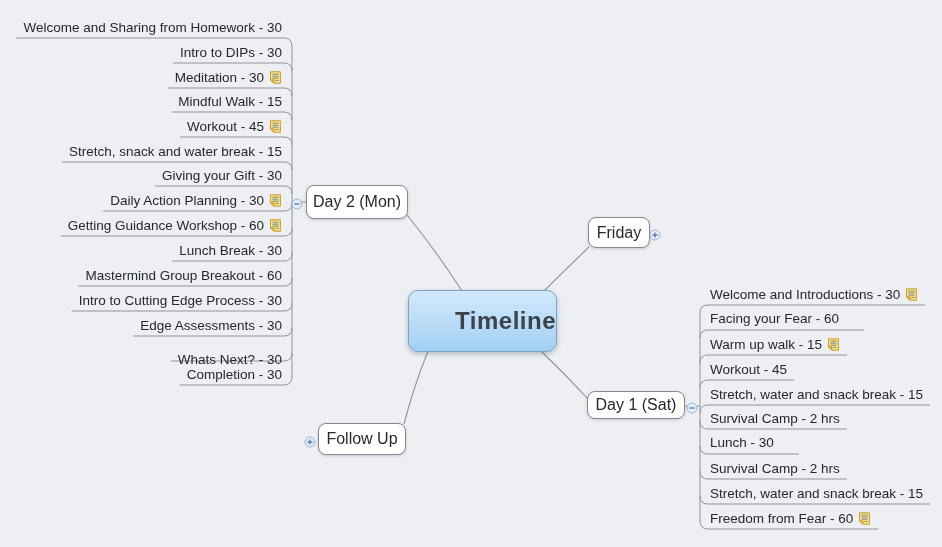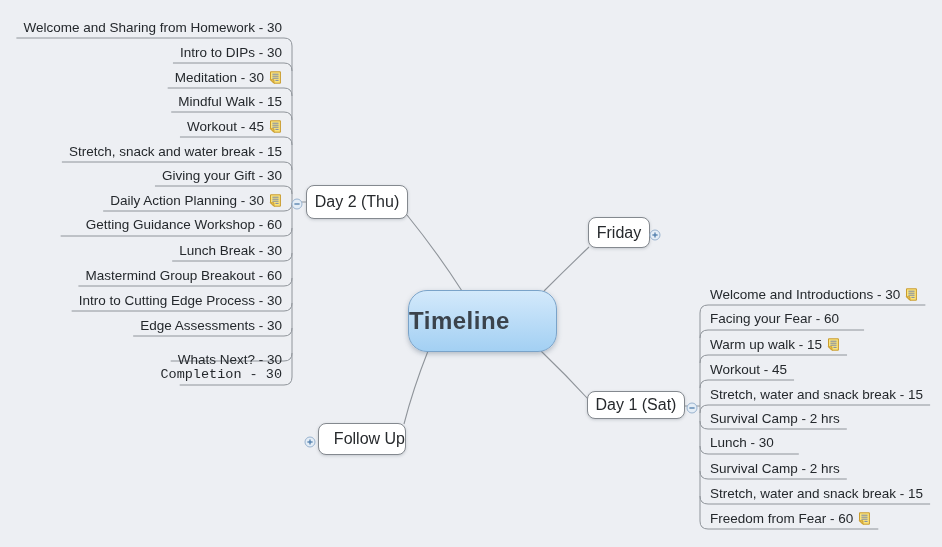--- a/index.html
+++ b/index.html
@@ -9,22 +9,22 @@
             white-space:nowrap;font-size:13.5px;color:var(--item-text,#24282c);}
   .item-row .lbl{line-height:17px;}
   .item-row svg{margin-bottom:2px;}
   .branch-node{position:absolute;z-index:3;background:var(--node-fill,#fff);
                border:1px solid var(--node-border,#85898e);border-radius:8px;
                display:flex;align-items:center;justify-content:center;
                font-size:16px;color:var(--node-text,#26292c);
                box-shadow:0 1px 3px rgba(80,90,100,.25);box-sizing:border-box;}
   #root-node{position:absolute;z-index:3;
              background:linear-gradient(180deg,var(--root-fill-top,#d3e9fb),var(--root-fill-bottom,#a3d0f3));
-             border:1px solid var(--root-border,#7aa3c9);border-radius:19px;
-             display:flex;align-items:center;justify-content:flex-start;
+             border:1px solid var(--root-border,#7aa3c9);border-radius:10px;
+             display:flex;align-items:center;justify-content:flex-end;
              font-weight:bold;font-size:24px;letter-spacing:.5px;color:var(--root-text,#3b434c);
              box-shadow:0 2px 5px rgba(70,90,110,.35);box-sizing:border-box;}
   .toggle{position:absolute;z-index:4;width:12px;height:12px;cursor:pointer;}
 </style>
 </head>
 <body>
 
 <div id="canvas" style="width: 942px; height: 547px; background: rgb(237, 239, 243);">
   <svg id="wires" width="942" height="547">
       <path d="M462,291 Q437,252 407,215" fill="none" stroke="#8f949a" stroke-width="1.1"></path>
@@ -59,42 +59,42 @@
       <path d="M700,446 Q700,454 708,454 L798.796875,454" fill="none" stroke="#8f949a" stroke-width="1"></path>
       <path d="M700,471 Q700,479 708,479 L846.796875,479" fill="none" stroke="#8f949a" stroke-width="1"></path>
       <path d="M700,496 Q700,504 708,504 L930.109375,504" fill="none" stroke="#8f949a" stroke-width="1"></path>
       <path d="M700,521 Q700,529 708,529 L878.296875,529" fill="none" stroke="#8f949a" stroke-width="1"></path>
     </svg>
   <div id="root-node" style="left: 408px; top: 290px; width: 149px; height: 62px;">
     <span>Timeline</span>
   </div>
   <div id="branches">
       <div class="branch-node" style="left: 306px; top: 185px; width: 102px; height: 34px;">
-        <span>Day 2 (Thu)</span>
+        <span>Day 2 (Mon)</span>
       </div>
       <div class="toggle" style="left: 291px; top: 196px;"><svg width="12" height="12" viewBox="0 0 12 12">
           <circle cx="6" cy="6" r="5" fill="#e4edf6" stroke="#99b3cf"></circle>
           <line x1="3.4" y1="6" x2="8.6" y2="6" stroke="#4e7cab" stroke-width="1.3"></line>
         </svg></div>
       <div class="branch-node" style="left: 588px; top: 217px; width: 62px; height: 31px;">
         <span>Friday</span>
       </div>
       <div class="toggle" style="left: 649px; top: 227px;"><svg width="12" height="12" viewBox="0 0 12 12">
           <circle cx="6" cy="6" r="5" fill="#e4edf6" stroke="#99b3cf"></circle>
           <line x1="3.4" y1="6" x2="8.6" y2="6" stroke="#4e7cab" stroke-width="1.3"></line>
           <line x1="6" y1="3.4" x2="6" y2="8.6" stroke="#4e7cab" stroke-width="1.3"></line>
         </svg></div>
       <div class="branch-node" style="left: 587px; top: 391px; width: 98px; height: 28px;">
         <span>Day 1 (Sat)</span>
       </div>
       <div class="toggle" style="left: 686px; top: 400px;"><svg width="12" height="12" viewBox="0 0 12 12">
           <circle cx="6" cy="6" r="5" fill="#e4edf6" stroke="#99b3cf"></circle>
           <line x1="3.4" y1="6" x2="8.6" y2="6" stroke="#4e7cab" stroke-width="1.3"></line>
         </svg></div>
-      <div class="branch-node" style="left: 318px; top: 423px; width: 88px; height: 32px; justify-content: flex-end;">
+      <div class="branch-node" style="left: 318px; top: 423px; width: 88px; height: 32px;">
         <span>Follow Up</span>
       </div>
       <div class="toggle" style="left: 304px; top: 434px;"><svg width="12" height="12" viewBox="0 0 12 12">
           <circle cx="6" cy="6" r="5" fill="#e4edf6" stroke="#99b3cf"></circle>
           <line x1="3.4" y1="6" x2="8.6" y2="6" stroke="#4e7cab" stroke-width="1.3"></line>
           <line x1="6" y1="3.4" x2="6" y2="8.6" stroke="#4e7cab" stroke-width="1.3"></line>
         </svg></div>
     </div>
   <div id="items">
       <div class="item-row" style="top: 18px; right: 660px; margin-left: 12px;">
@@ -144,21 +144,21 @@
           <path d="M1.5,0.8 H11.4 V12.2 H4.9 L1.5,8.8 Z" fill="#fbe47c" stroke="#c99b2d"></path>
           <path d="M1.5,8.8 L4.9,8.8 L4.9,12.2 Z" fill="#edc95c" stroke="#c99b2d"></path>
           <g stroke="#7b89a6" stroke-width="1">
             <line x1="3.4" y1="3.2" x2="9.6" y2="3.2"></line>
             <line x1="3.4" y1="5.2" x2="9.6" y2="5.2"></line>
             <line x1="3.4" y1="7.2" x2="9.6" y2="7.2"></line>
             <line x1="6.4" y1="9.4" x2="9.6" y2="9.4"></line>
           </g>
         </svg>
       </div>
-      <div class="item-row" style="top: 216px; right: 660px; flex-direction: column;">
+      <div class="item-row" style="top: 216px; right: 660px;">
         <span class="lbl">Getting Guidance Workshop - 60</span>
         <svg width="13" height="13" viewBox="0 0 13 13">
           <path d="M1.5,0.8 H11.4 V12.2 H4.9 L1.5,8.8 Z" fill="#fbe47c" stroke="#c99b2d"></path>
           <path d="M1.5,8.8 L4.9,8.8 L4.9,12.2 Z" fill="#edc95c" stroke="#c99b2d"></path>
           <g stroke="#7b89a6" stroke-width="1">
             <line x1="3.4" y1="3.2" x2="9.6" y2="3.2"></line>
             <line x1="3.4" y1="5.2" x2="9.6" y2="5.2"></line>
             <line x1="3.4" y1="7.2" x2="9.6" y2="7.2"></line>
             <line x1="6.4" y1="9.4" x2="9.6" y2="9.4"></line>
           </g>
@@ -172,21 +172,21 @@
       </div>
       <div class="item-row" style="top: 291px; right: 660px;">
         <span class="lbl">Intro to Cutting Edge Process - 30</span>
       </div>
       <div class="item-row" style="top: 316px; right: 660px;">
         <span class="lbl">Edge Assessments - 30</span>
       </div>
       <div class="item-row" style="top: 341px; right: 660px; margin-top: 9px;">
         <span class="lbl">Whats Next? - 30</span>
       </div>
-      <div class="item-row" style="top: 365px; right: 660px; font-family: Liberation Mono, monospace;">
+      <div class="item-row" style="top: 365px; right: 660px;">
         <span class="lbl">Completion - 30</span>
       </div>
       <div class="item-row" style="top: 285px; left: 710px;">
         <span class="lbl">Welcome and Introductions - 30</span>
         <svg width="13" height="13" viewBox="0 0 13 13">
           <path d="M1.5,0.8 H11.4 V12.2 H4.9 L1.5,8.8 Z" fill="#fbe47c" stroke="#c99b2d"></path>
           <path d="M1.5,8.8 L4.9,8.8 L4.9,12.2 Z" fill="#edc95c" stroke="#c99b2d"></path>
           <g stroke="#7b89a6" stroke-width="1">
             <line x1="3.4" y1="3.2" x2="9.6" y2="3.2"></line>
             <line x1="3.4" y1="5.2" x2="9.6" y2="5.2"></line>

